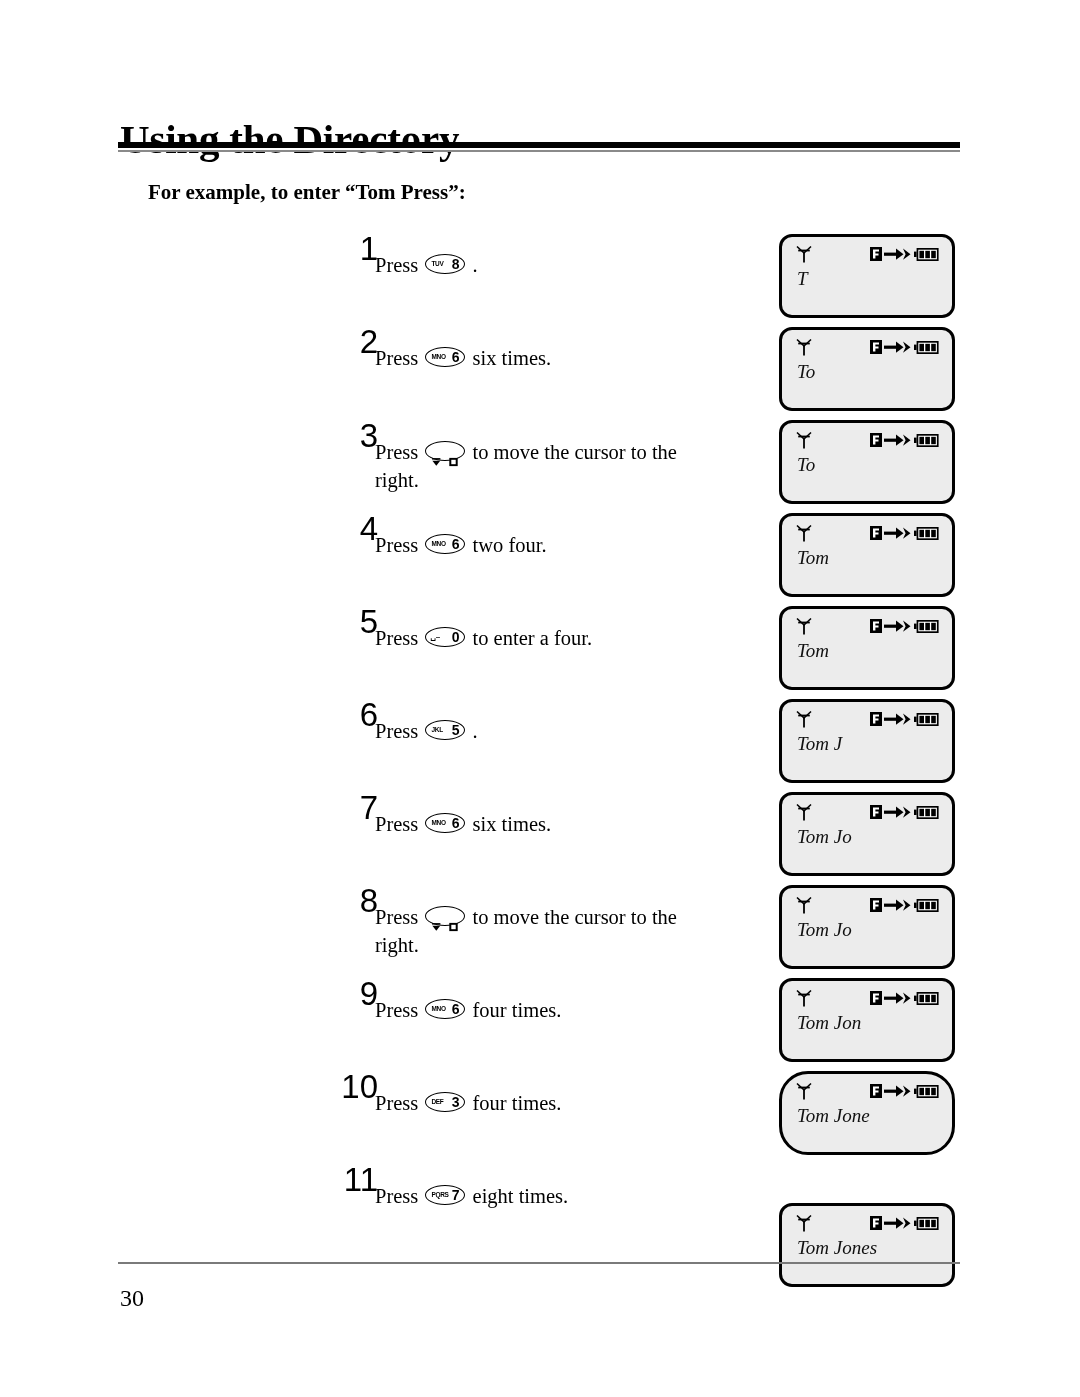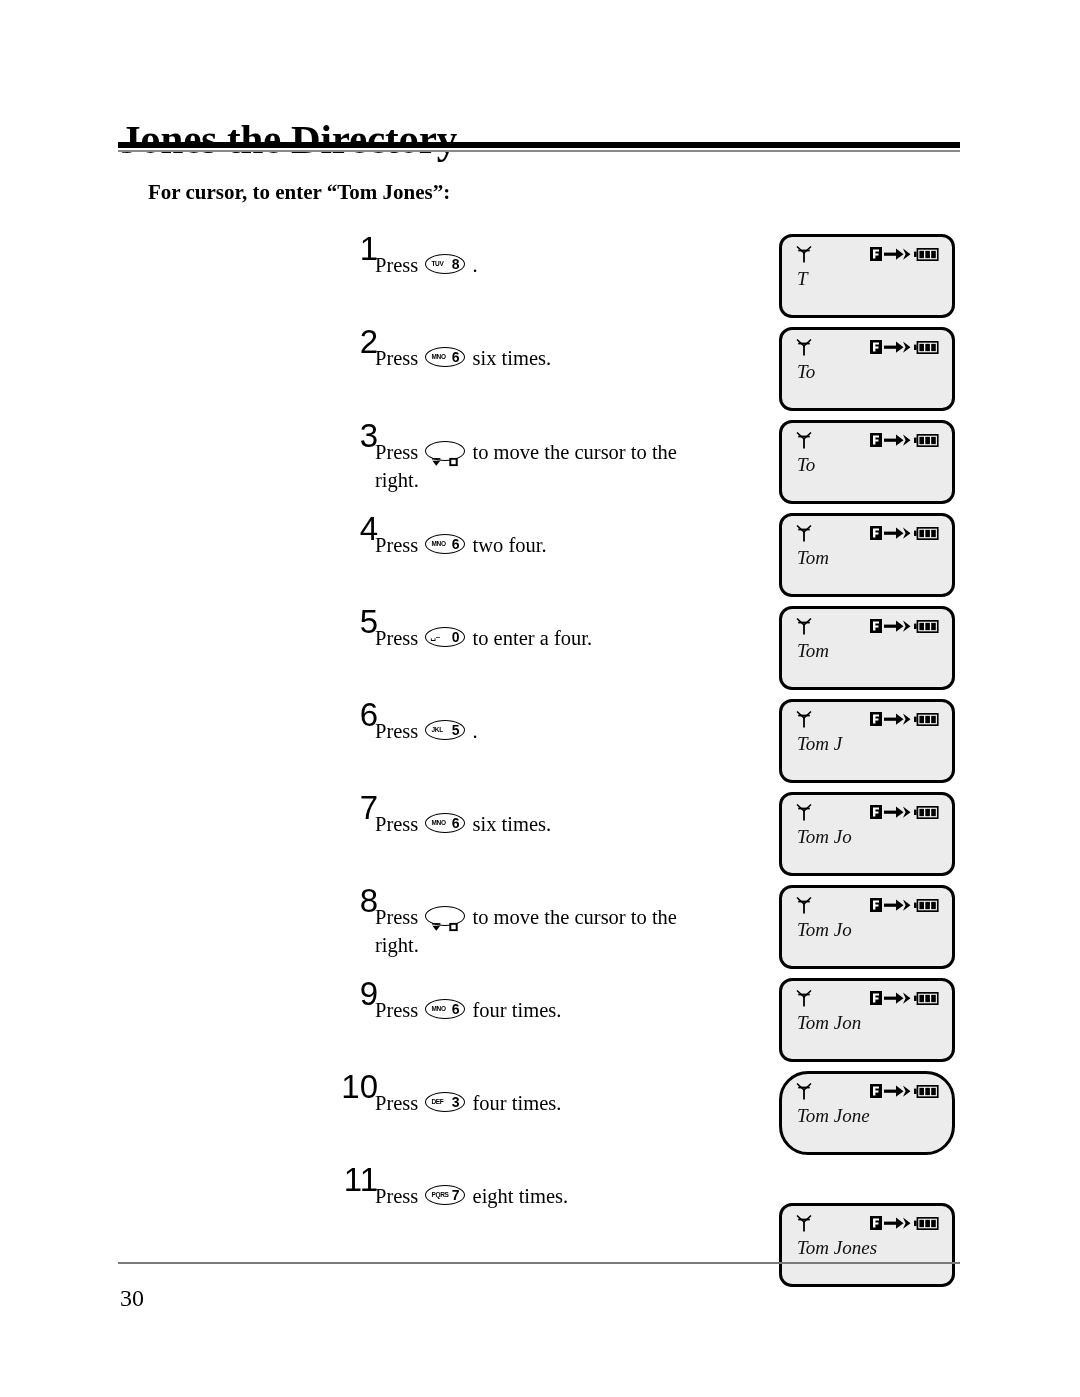--- a/index.html
+++ b/index.html
@@ -225,29 +225,29 @@
     top: 1285px;
     font-size: 24px;
     color: #000;
   }
 </style>
 </head>
 <body>
 
 <div class="page">
 
-  <h1 class="page-title">Jones the Directory</h1>
+  <h1 class="page-title">Using the Directory</h1>
 
   <div class="header-rule">
     <div class="thick"></div>
     <div class="gap"></div>
     <div class="thin"></div>
   </div>
 
-  <div class="subhead">For cursor, to enter “Tom Jones”:</div>
+  <div class="subhead">For example, to enter “Tom Press”:</div>
 
   <div class="steps" id="steps-root">
       <div class="step" style="top: 232px;">
         <div class="step-num" style="left: 318px; top: 0px;">1</div>
         <div class="step-body" style="top: 6px;"><span class="txt">Press </span><span class="key"><span class="sub">TUV</span><span class="dig">8</span></span><span class="txt"> .</span></div>
       </div>
       <div class="step" style="top: 325px;">
         <div class="step-num" style="left: 318px; top: 0px;">2</div>
         <div class="step-body" style="top: 6px;"><span class="txt">Press </span><span class="key"><span class="sub">MNO</span><span class="dig">6</span></span><span class="txt"> six times.</span></div>
       </div>

